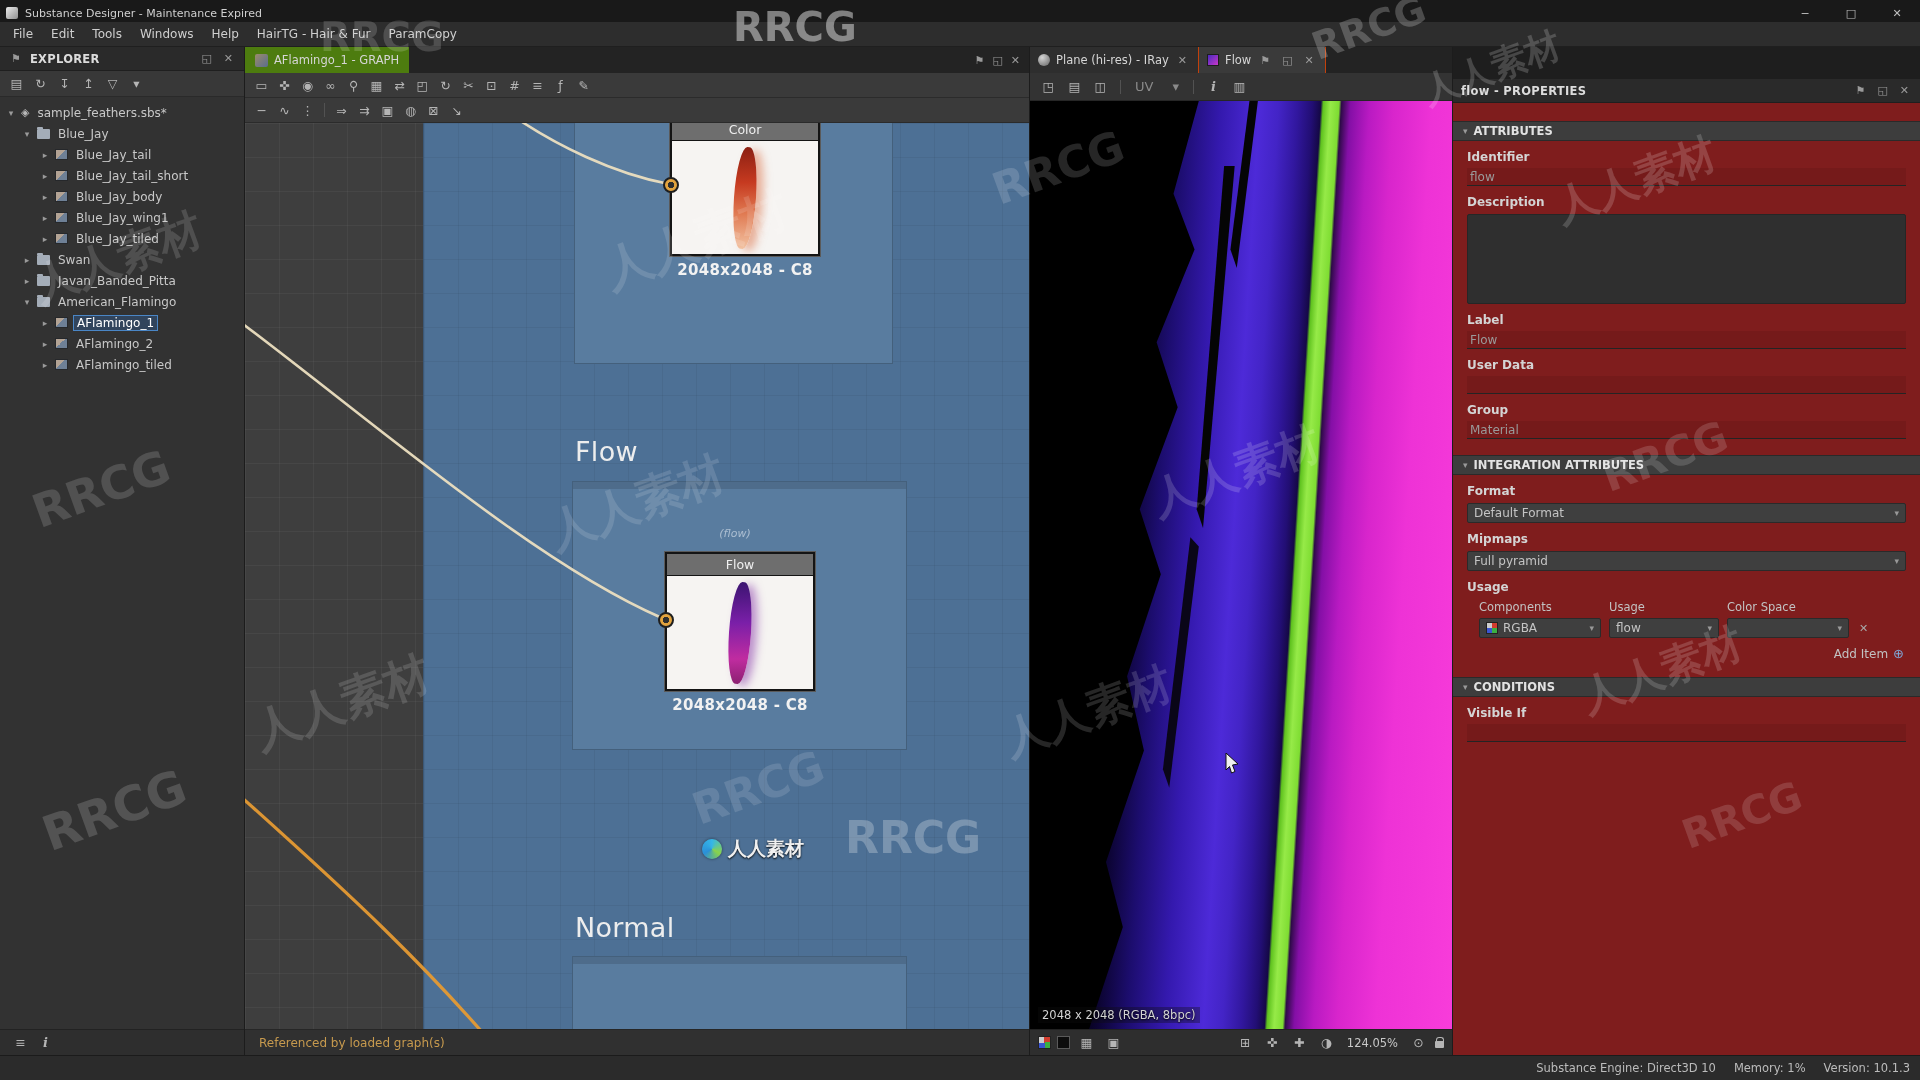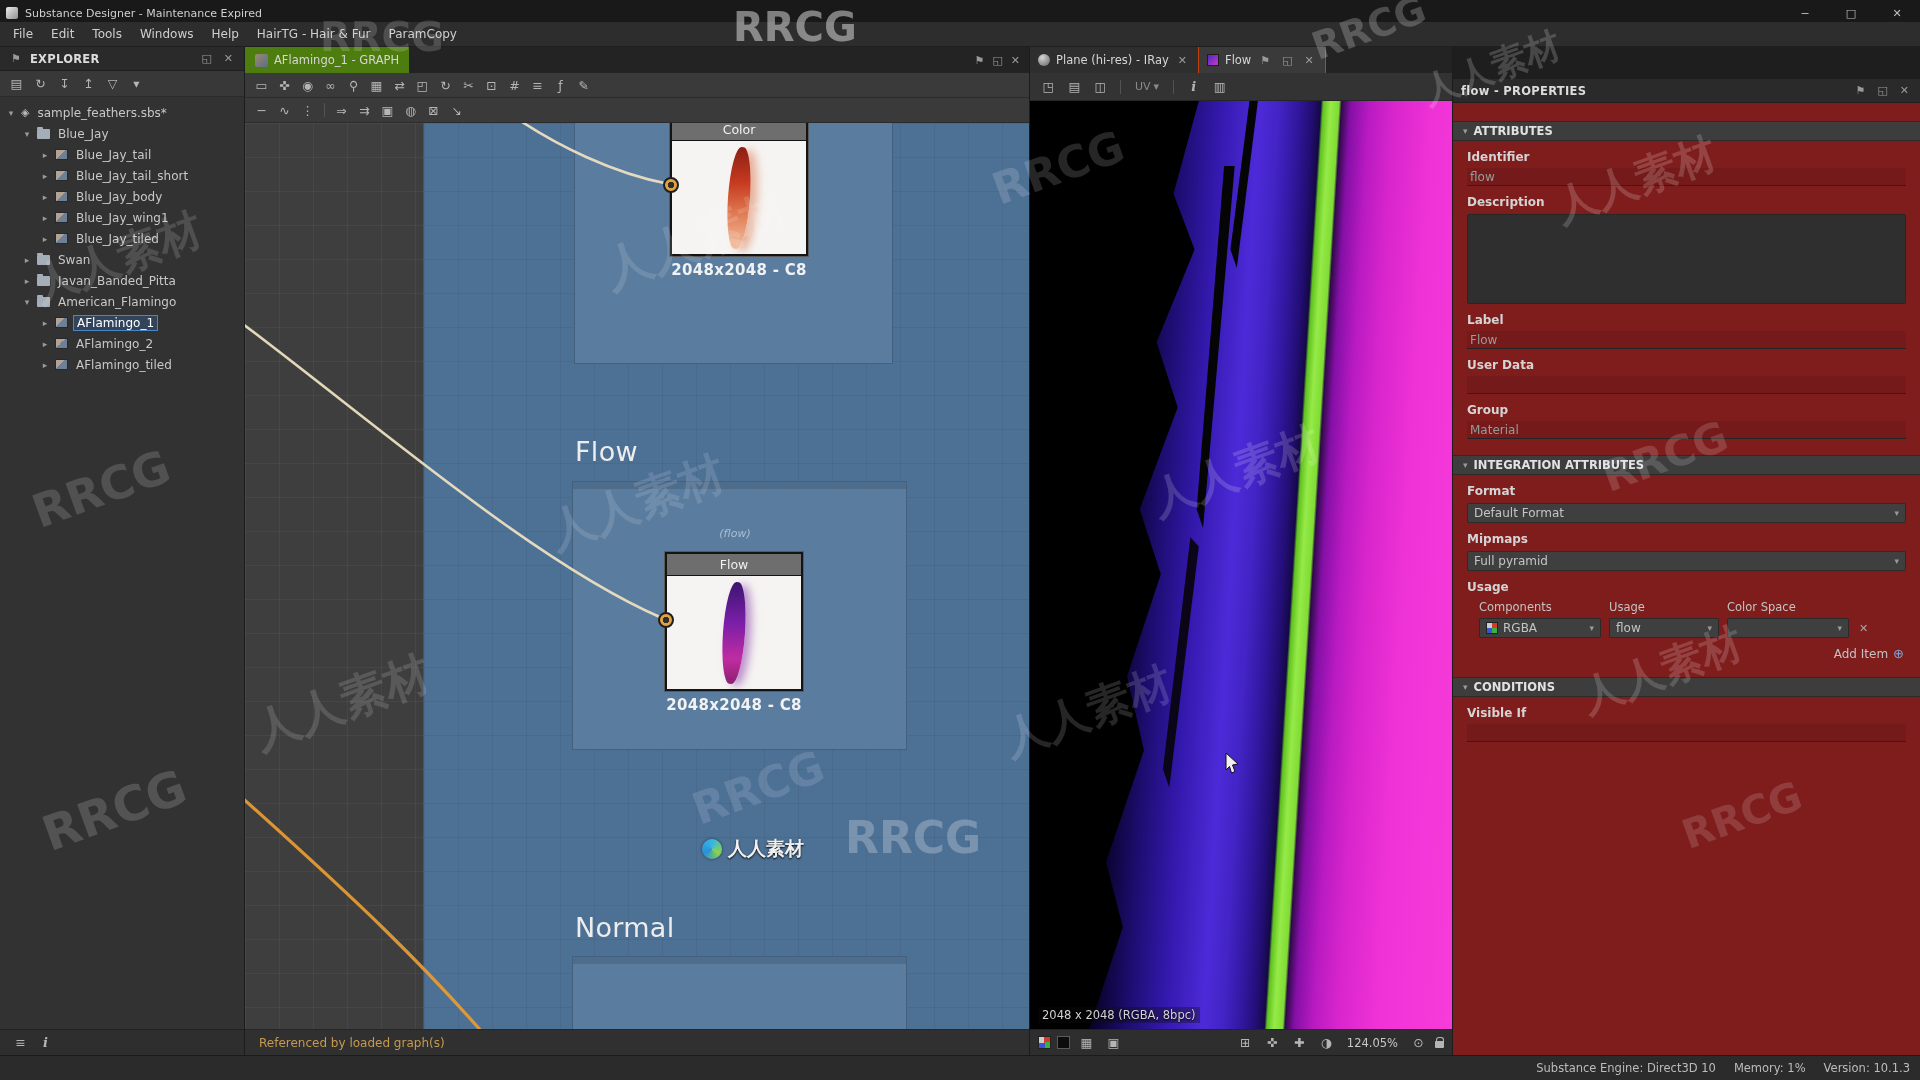--- a/index.html
+++ b/index.html
@@ -73,21 +73,21 @@
   .gframe::before{content:"";position:absolute;left:0;right:0;top:0;height:7px;background:rgba(0,0,0,.12);}
   .f-color{left:329px;top:-21px;width:319px;height:262px;}
   .f-flow{left:327px;top:358px;width:335px;height:269px;}
   .f-normal{left:327px;top:833px;width:335px;height:120px;}
   .sec-label{position:absolute;color:#ededed;font-size:27px;font-weight:400;letter-spacing:.3px;}
   .l-flow{left:330px;top:313px;} .l-normal{left:330px;top:789px;}
   .gframe-note{position:absolute;left:455px;top:404px;width:70px;text-align:center;
     color:#b9c9da;font-style:italic;font-size:11px;opacity:.85;}
 
   .curves{position:absolute;inset:0;}
-  .gnode{position:absolute;width:138px;background:#f2f2f2;border:2px solid #141414;box-shadow:0 0 0 1px #5a5a5a;}
+  .gnode{position:absolute;width:150px;background:#f2f2f2;border:2px solid #141414;box-shadow:0 0 0 1px #5a5a5a;}
   .n-color{left:425px;top:-6px;} .n-flow{left:420px;top:429px;}
   .gnode-header{height:22px;background:#6e6e6e;color:#f0f0f0;display:flex;align-items:center;
     justify-content:center;font-size:12.5px;border-bottom:1px solid #141414;}
   .gnode-img{height:113px;position:relative;background:#f6f4f2;overflow:hidden;}
   .feather{position:absolute;left:50%;top:5%;width:22px;height:90%;
     transform:translateX(-50%) rotate(4deg);border-radius:45%/50%;}
   .feather.red{background:linear-gradient(175deg,#8a1f12 0%,#c63a20 35%,#e07a52 65%,#f2c4a4 100%);
     box-shadow:7px 2px 9px rgba(220,120,80,.55);}
   .feather.purple{background:linear-gradient(175deg,#3a1470 0%,#7a1fa8 40%,#c02ca0 75%,#8a1f70 100%);
     box-shadow:6px 2px 9px rgba(130,45,165,.5);}
@@ -102,21 +102,21 @@
   
   .viewport{position:absolute;left:1030px;top:47px;width:423px;bottom:25px;background:#262626;
     display:flex;flex-direction:column;border-right:1px solid #1c1c1c;}
   .vp-tabbar{height:26px;background:#232323;display:flex;align-items:stretch;}
   .vp-tab{display:flex;align-items:center;gap:6px;padding:0 8px;background:#2e2e2e;border-right:1px solid #c2410c;}
   .vp-tab.active{background:#3a3a3a;}
   .sphere-ic{width:12px;height:12px;border-radius:50%;background:radial-gradient(circle at 35% 30%,#d4d4d4,#636363);flex:none;}
   .flowtab-ic{width:12px;height:12px;background:linear-gradient(135deg,#4a2ac0,#c838c8);border:1px solid #1d1d1d;flex:none;}
   .vp-toolbar{height:28px;background:#333333;display:flex;align-items:center;gap:5px;
     padding:0 8px;border-bottom:1px solid #262626;}
-  .uv-dd{display:flex;align-items:center;gap:3px;color:#8a8a8a;padding:0 5px;font-size:11px;}
+  .uv-dd{display:flex;align-items:center;gap:19px;color:#8a8a8a;padding:0 5px;font-size:13px;}
   .texture{flex:1;position:relative;overflow:hidden;background:#000;}
   .tex-grad{position:absolute;inset:0;background:linear-gradient(93.5deg,
     #000 0%, #000 20%,
     #0c0433 26%, #1c0d6e 32%,
     #3419ae 40%, #4d2ad8 48%, #4324c6 52%,
     #31179e 56%, #220e74 59%, #150846 60.8%,
     #5fc21e 61.3%, #96ea48 62.8%, #7edc32 64.6%,
     #2e0a48 65.1%,
     #840fa6 67%, #b91ac2 71%, #d825cc 76%, #ee32d6 84%, #f83cda 100%);}
   .tex-black-edge{position:absolute;inset:0;background:#000;

